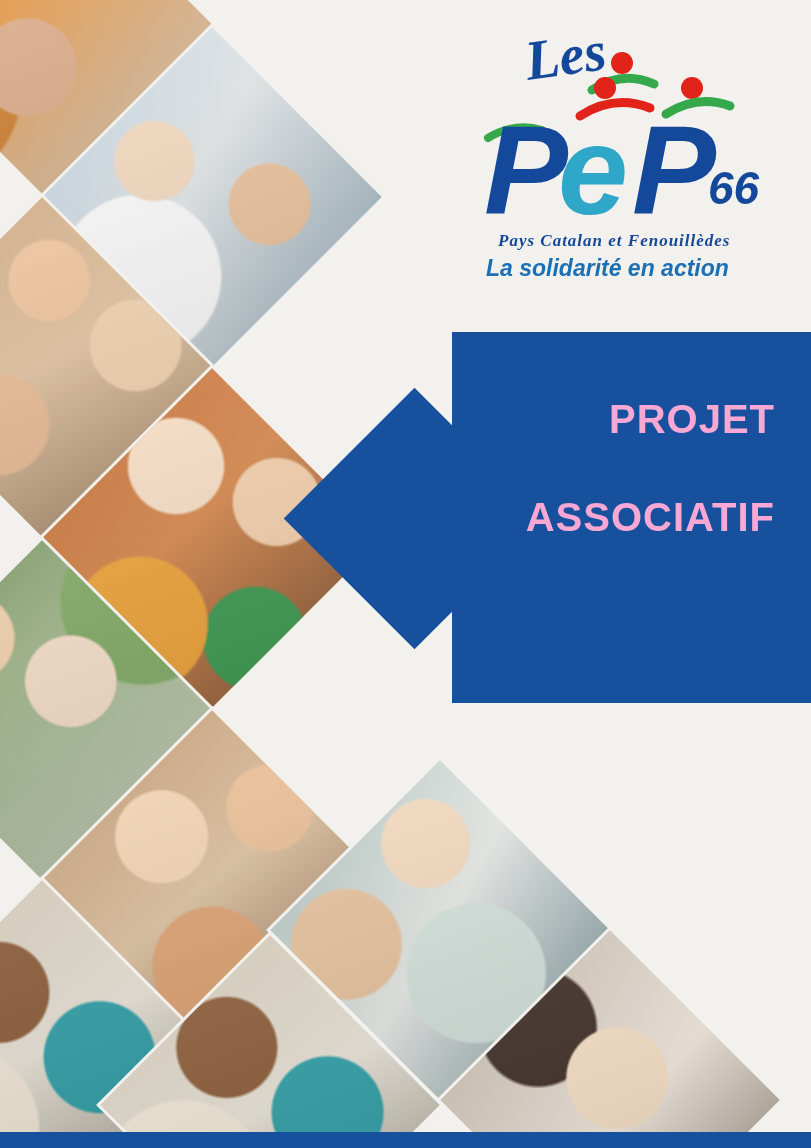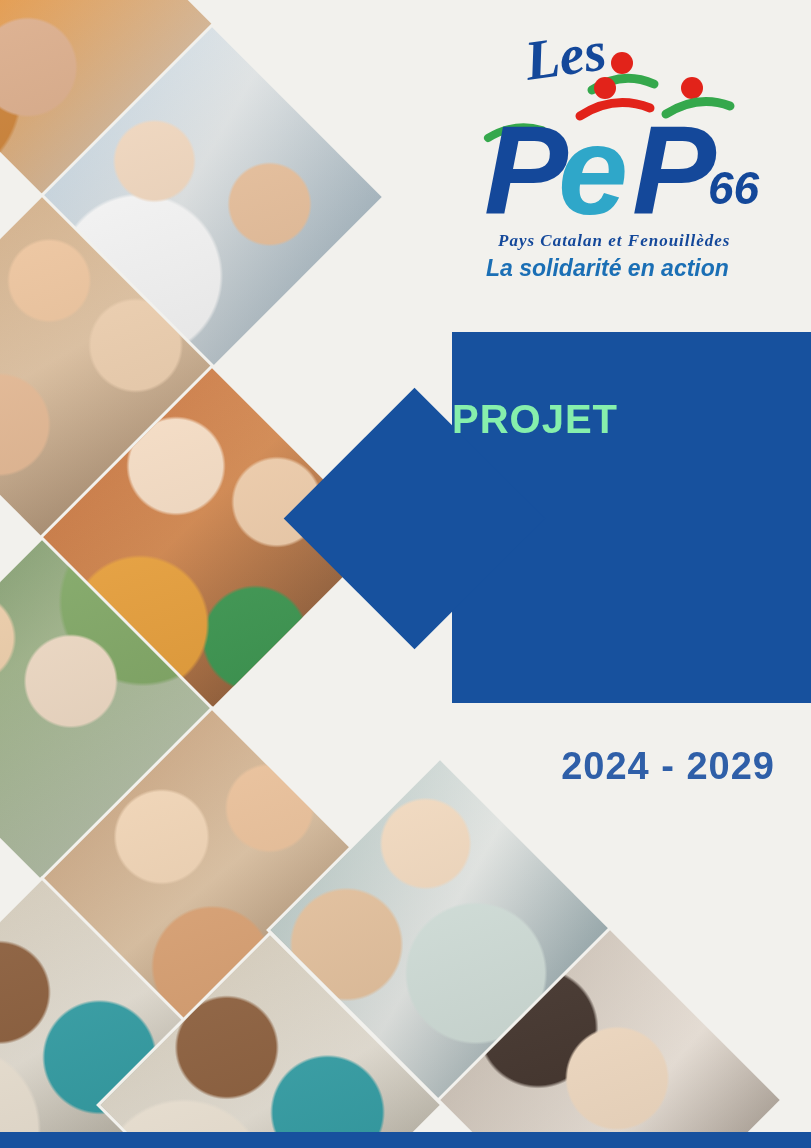--- a/index.html
+++ b/index.html
@@ -140,24 +140,24 @@
     top: 50%;
     margin-top: -92px;
     width: 185px;
     height: 185px;
     background: #17519e;
     transform: rotate(45deg);
   }
   .banner-text {
     position: relative;
     z-index: 2;
-    color: #86efac;
+    color: #f9a8d4;
     font-weight: bold;
     letter-spacing: 1px;
-    text-align: left;
+    text-align: right;
     padding: 38px 36px 0 0;
   }
   .banner-line {
     font-size: 40px;
     line-height: 98px;
     white-space: nowrap;
   }
 
   
   .years {
@@ -283,19 +283,19 @@
         <text x="18" y="228" font-family="'Liberation Serif', serif" font-size="17" font-style="italic" font-weight="bold" fill="#14489a" letter-spacing="1">Pays Catalan et Fenouillèdes</text>
         <text x="6" y="258" font-family="'Liberation Sans', sans-serif" font-size="23" font-style="italic" font-weight="bold" fill="#1b6fb5">La solidarité en action</text>
       </g>
     </svg>
   </div>
 
   <div class="banner">
     <div class="notch"></div>
     <div class="banner-text">
       <div class="banner-line">PROJET</div>
-    </div>
-  </div>
-
-  <div class="years">2024 - 2029</div>
+      <div class="banner-line">ASSOCIATIF</div>
+    </div>
+  </div>
+
 
   <div class="footer-bar"></div>
 </div>
 
 </body></html>

